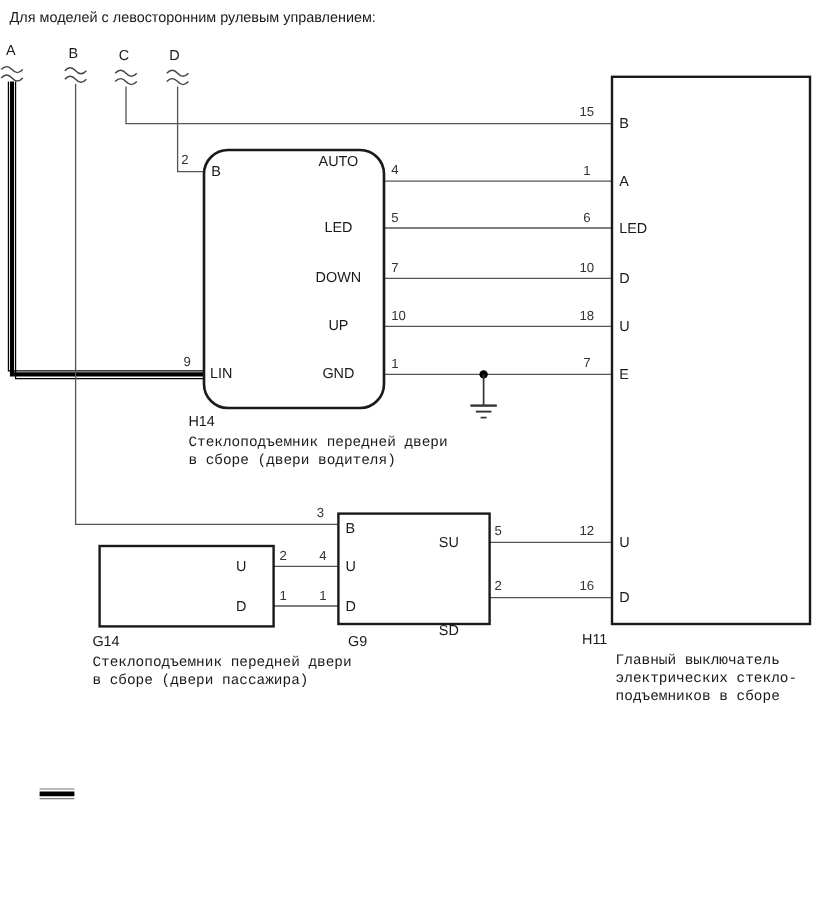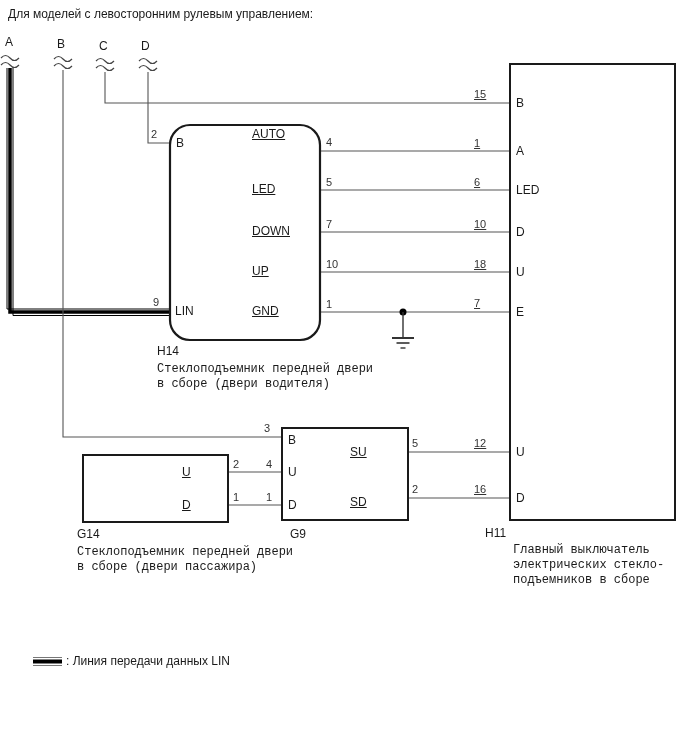--- a/index.html
+++ b/index.html
@@ -13,21 +13,21 @@
   }
   #wires{position:absolute;left:0;top:0;}
   .lbl{
     position:absolute;
     font-size:12px;
     line-height:13px;
     white-space:nowrap;
     color:#1a1a1a;
   }
   .num{font-size:11px;line-height:12px;color:#333;}
-  .r{text-align:left;text-decoration:underline;}
+  .r{text-align:center;}
   .c{text-align:center;}
   .desc{white-space:pre-line;line-height:15px;font-family:Liberation Mono, monospace;}
 </style>
 </head>
 <body>
 
 <div id="stage">
 
   <svg id="wires" width="688" height="755" viewBox="0 0 688 755">
 
@@ -138,32 +138,31 @@
   <div class="lbl" style="left:516px;top:446px;">U</div>
   <div class="lbl" style="left:516px;top:492px;">D</div>
 
   <div class="lbl r" style="left:182px;top:466px;width:38px;">U</div>
   <div class="lbl r" style="left:182px;top:499px;width:38px;">D</div>
 
   <div class="lbl" style="left:288px;top:434px;">B</div>
   <div class="lbl" style="left:288px;top:466px;">U</div>
   <div class="lbl" style="left:288px;top:499px;">D</div>
   <div class="lbl r" style="left:350px;top:446px;width:48px;">SU</div>
-  <div class="lbl r" style="left:350px;top:496px;width:48px;">SD</div>
+  <div class="lbl r" style="left:350px;top:519px;width:48px;">SD</div>
 
   <div class="lbl" style="left:157px;top:345px;">H14</div>
   <div class="lbl desc" style="left:157px;top:362px;">Стеклоподъемник передней двери
 в сборе (двери водителя)</div>
 
   <div class="lbl" style="left:77px;top:528px;">G14</div>
   <div class="lbl desc" style="left:77px;top:545px;">Стеклоподъемник передней двери
 в сборе (двери пассажира)</div>
 
   <div class="lbl" style="left:290px;top:528px;">G9</div>
 
   <div class="lbl" style="left:485px;top:527px;">H11</div>
   <div class="lbl desc" style="left:513px;top:543px;">Главный выключатель
 электрических стекло-
 подъемников в сборе</div>
 
-  <div class="lbl" style="left:66px;top:655px;">: Линия передачи данных LIN</div>
 
 </div>
 
 </body></html>

